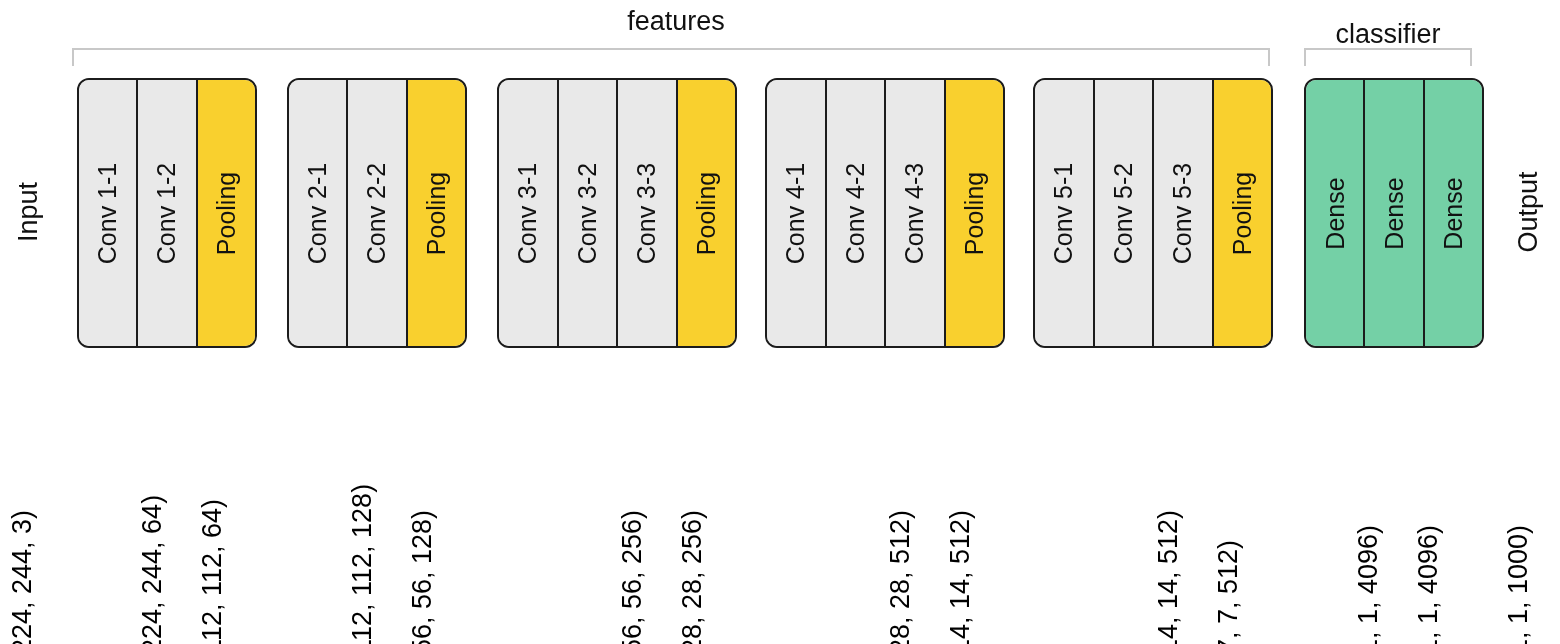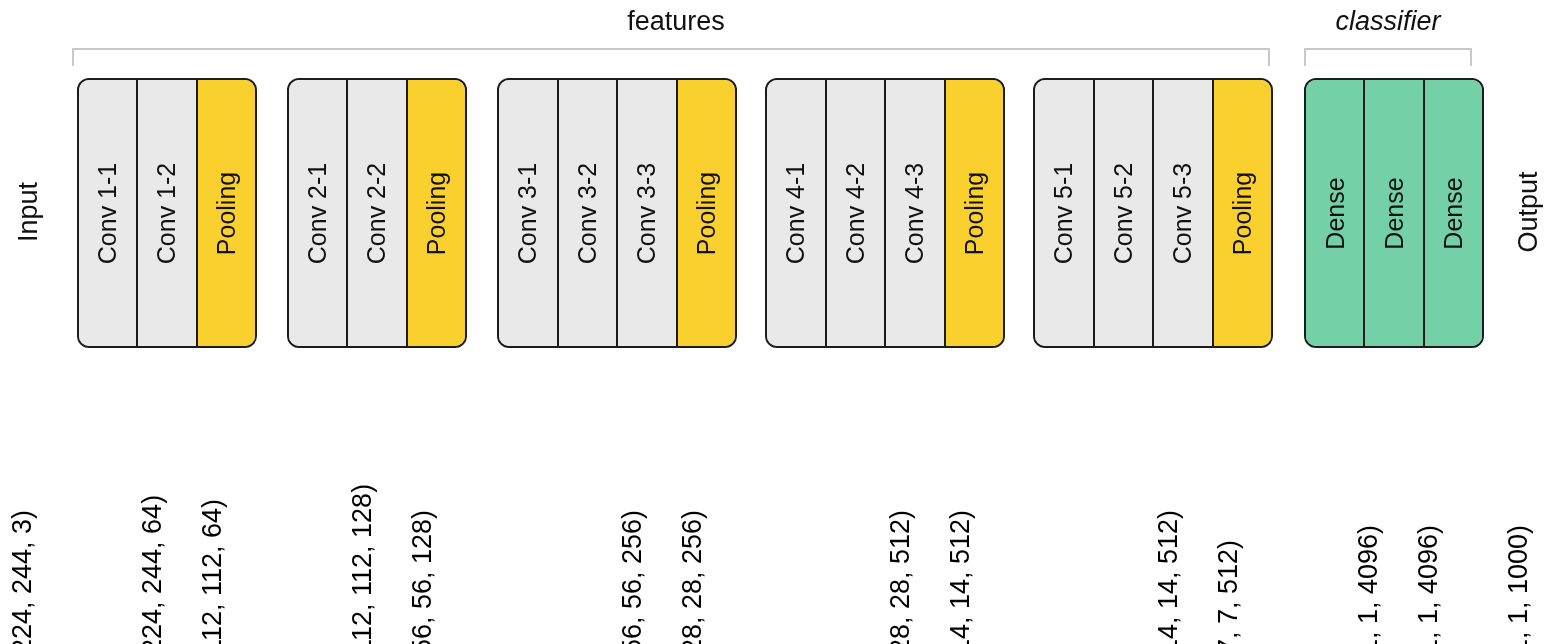--- a/index.html
+++ b/index.html
@@ -96,21 +96,21 @@
   }
 </style>
 </head>
 <body>
 
 <div id="diagram">
 
   <div id="groups-layer">
       <div class="group-title" style="left: 676px; top: 8px;">features</div>
       <div class="bracket" style="left: 72px; top: 48px; width: 1198px;"></div>
-      <div class="group-title" style="left: 1388px; top: 8px; font-style: italic;">classifier</div>
+      <div class="group-title" style="left: 1388px; top: 21px;">classifier</div>
       <div class="bracket" style="left: 1304px; top: 48px; width: 168px;"></div>
     </div>
 
   <div class="side-label" id="input-label" style="left: 28px; top: 212px;">Input</div>
   <div class="side-label" id="output-label" style="left: 1528px; top: 212px;">Output</div>
 
   <div id="blocks-layer">
       <div class="block" style="left: 77px; top: 78px; width: 180px; height: 270px;">
         <div class="cell conv" style="flex: 1 1 0px;">
           <span class="cell-label">Conv 1-1</span>

